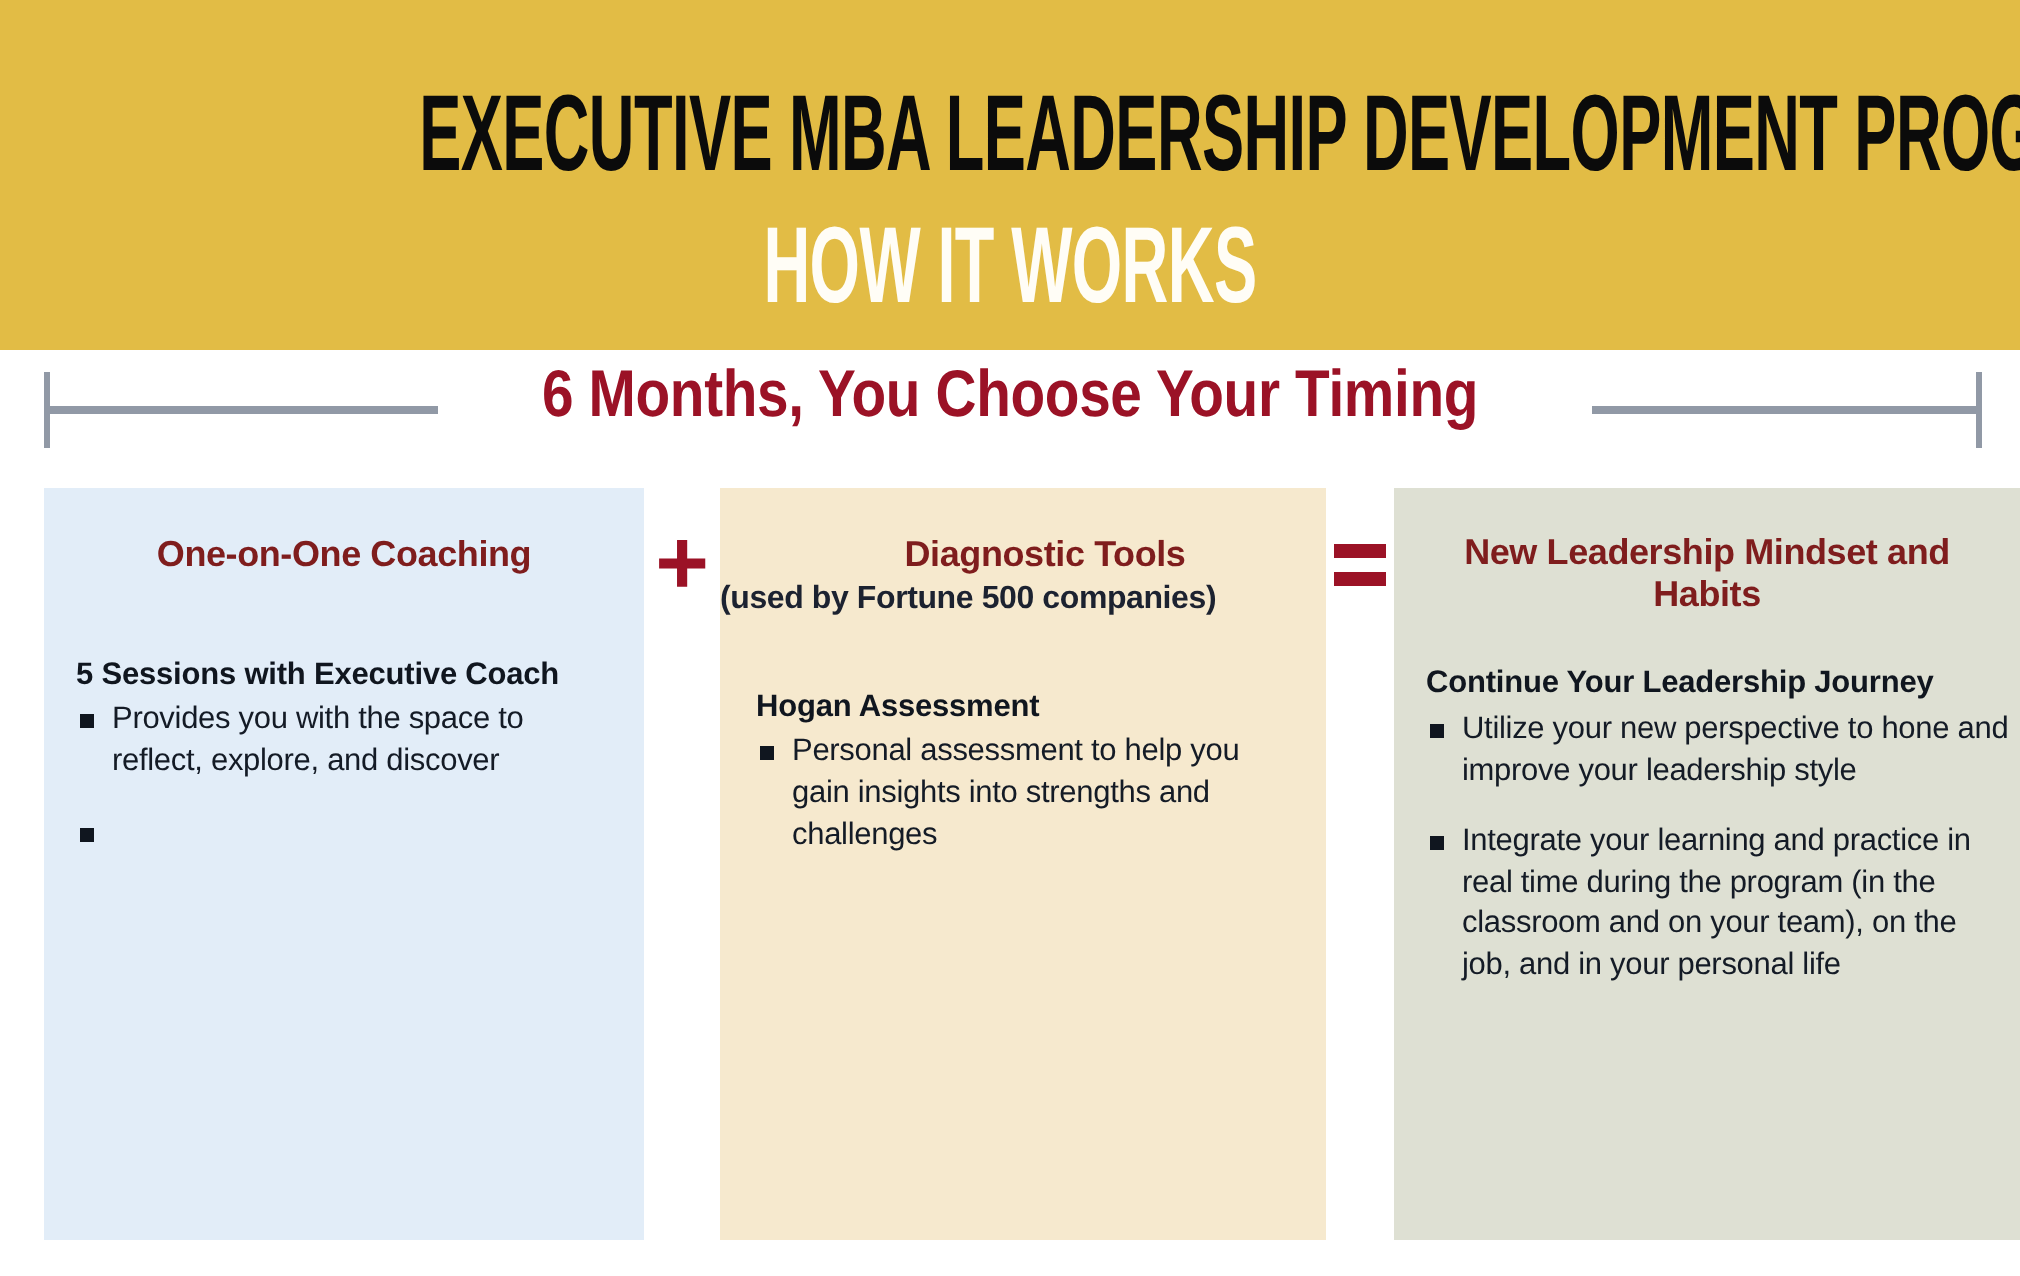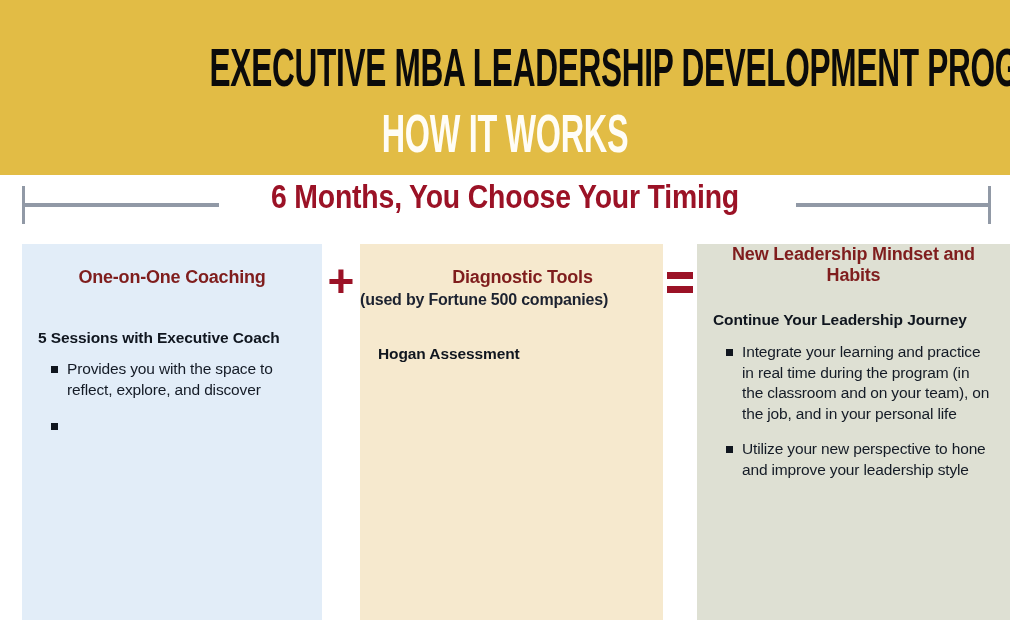--- a/index.html
+++ b/index.html
@@ -101,21 +101,21 @@
     font-weight: bold;
     font-size: 18px;
     text-align: center;
     line-height: 1.15;
     letter-spacing: -0.2px;
     margin: 0;
     padding: 0 6px;
   }
   #panel-coaching   .panel-heading { margin-top: 23px; }
   #panel-diagnostic .panel-heading { margin-top: 23px; padding-left: 28px; }
-  #panel-mindset    .panel-heading { padding: 0 14px; }
+  #panel-mindset    .panel-heading { margin-top: 22px; padding: 0 14px; }
 
   .panel-subheading {
     text-align: left;
     font-size: 16px;
     color: #1c2230;
     font-weight: 600;
     margin: 3px 0 0 0;
     letter-spacing: -0.2px;
   }
 
@@ -127,21 +127,21 @@
   .section-title {
     font-size: 15.5px;
     font-weight: bold;
     color: #10161f;
     line-height: 1.2;
     letter-spacing: -0.1px;
     margin: 0 0 3px 0;
   }
   ul.bullets {
     list-style: none;
-    margin: 12px;
+    margin: 1px;
     padding: 0;
   }
   ul.bullets li {
     position: relative;
     padding-left: 17px;
     margin-bottom: 15px;
     font-size: 15.5px;
     line-height: 1.33;
     color: #141b26;
     letter-spacing: -0.15px;
@@ -209,36 +209,42 @@
   </div>
 </div>
 
 <div id="op-plus" class="op">+</div>
 
 <div id="panel-diagnostic" class="panel">
   <div class="panel-heading">Diagnostic Tools</div>
   <div class="panel-subheading">(used by Fortune 500 companies)</div>
   <div class="panel-body">
     <div class="section-title">Hogan Assessment</div>
+    <ul class="bullets">
+      <li>
+        <span class="sq"></span>
+        <span>Personal assessment to help you gain insights into strengths and challenges</span>
+      </li>
+    </ul>
   </div>
 </div>
 
 <div id="op-equals" class="op">
   <div class="bar"></div>
   <div class="bar"></div>
 </div>
 
 <div id="panel-mindset" class="panel">
   <div class="panel-heading">New Leadership Mindset and Habits</div>
   <div class="panel-body">
     <div class="section-title">Continue Your Leadership Journey</div>
     <ul class="bullets">
       <li>
         <span class="sq"></span>
+        <span>Utilize your new perspective to hone and improve your leadership style</span>
+      </li>
+      <li>
+        <span class="sq"></span>
         <span>Integrate your learning and practice in real time during the program (in the classroom and on your team), on the job, and in your personal life</span>
-      </li>
-      <li>
-        <span class="sq"></span>
-        <span>Utilize your new perspective to hone and improve your leadership style</span>
       </li>
     </ul>
   </div>
 </div>
 
 </body></html>

